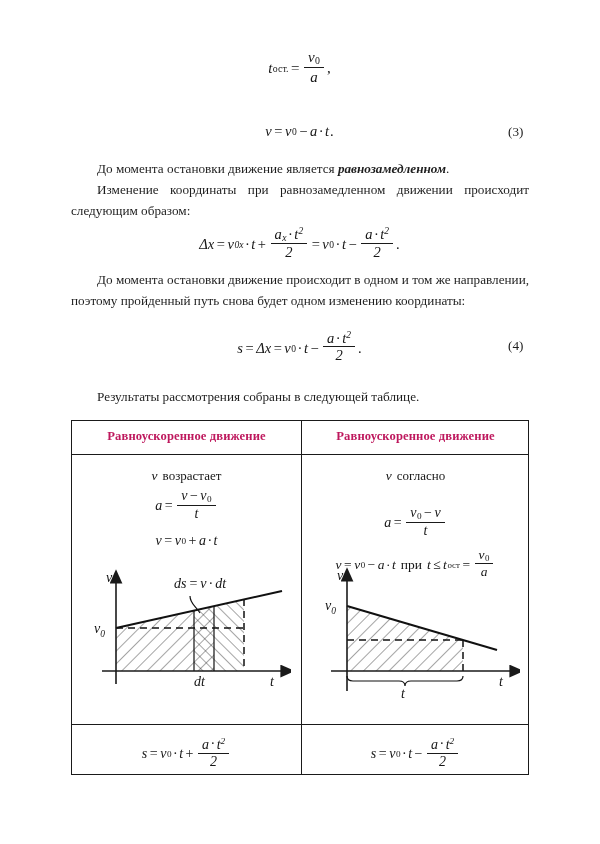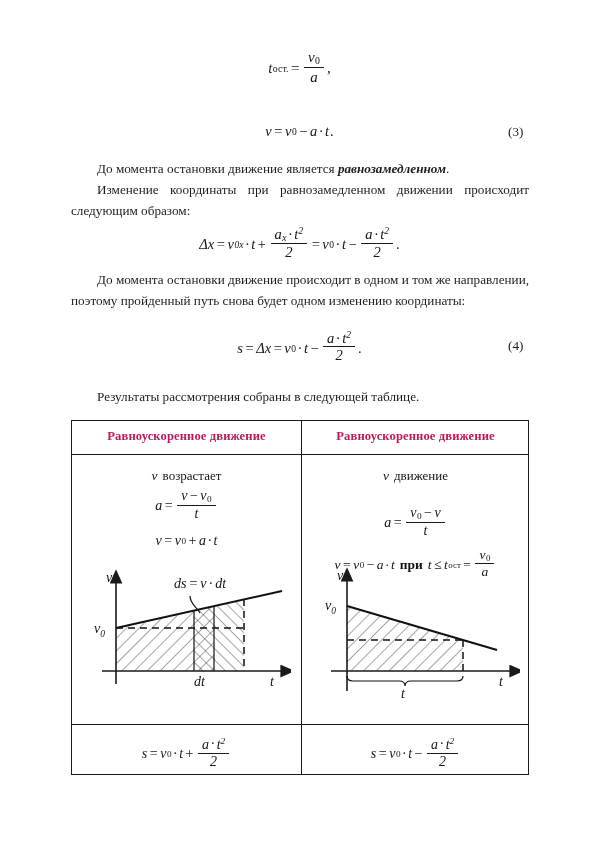--- a/index.html
+++ b/index.html
@@ -346,21 +346,21 @@
         <span class="frac">
           <span class="num"><span>a</span><span class="cdot">·</span><span>t</span><sup class="s">2</sup></span>
           <span class="den">2</span>
         </span>
       </span>
     </div>
 
     <div class="cellbox" style="left:229px; top:45px;">
       <span class="math" style="font-size:13.5px;">
         <span>v</span>
-        <span class="cap" style="margin-left:5px;">движение</span>
+        <span class="cap" style="margin-left:5px;">согласно</span>
       </span>
     </div>
 
     <div class="cellbox" style="left:229px; top:85px;">
       <span class="math" style="font-size:14px;">
         <span>a</span>
         <span class="op">=</span>
         <span class="frac">
           <span class="num"><span>v</span><sub class="s">0</sub><span class="op">−</span><span>v</span></span>
           <span class="den">t</span>
@@ -371,21 +371,21 @@
     <div class="cellbox" style="left:229px; top:127px;">
       <span class="math" style="font-size:13.5px;">
         <span>v</span>
         <span class="op">=</span>
         <span>v</span>
           <sub class="s">0</sub>
         <span class="op">−</span>
         <span>a</span>
         <span class="cdot">·</span>
         <span>t</span>
-        <span class="up" style="padding:0 5px; font-weight:bold;">при</span>
+        <span class="up" style="padding:0 5px; font-weight:normal;">при</span>
         <span>t</span>
         <span class="op">≤</span>
         <span>t</span>
           <sub class="s">ост</sub>
         <span class="op">=</span>
         <span class="frac">
           <span class="num"><span>v</span><sub class="s">0</sub></span>
           <span class="den">a</span>
         </span>
       </span>

